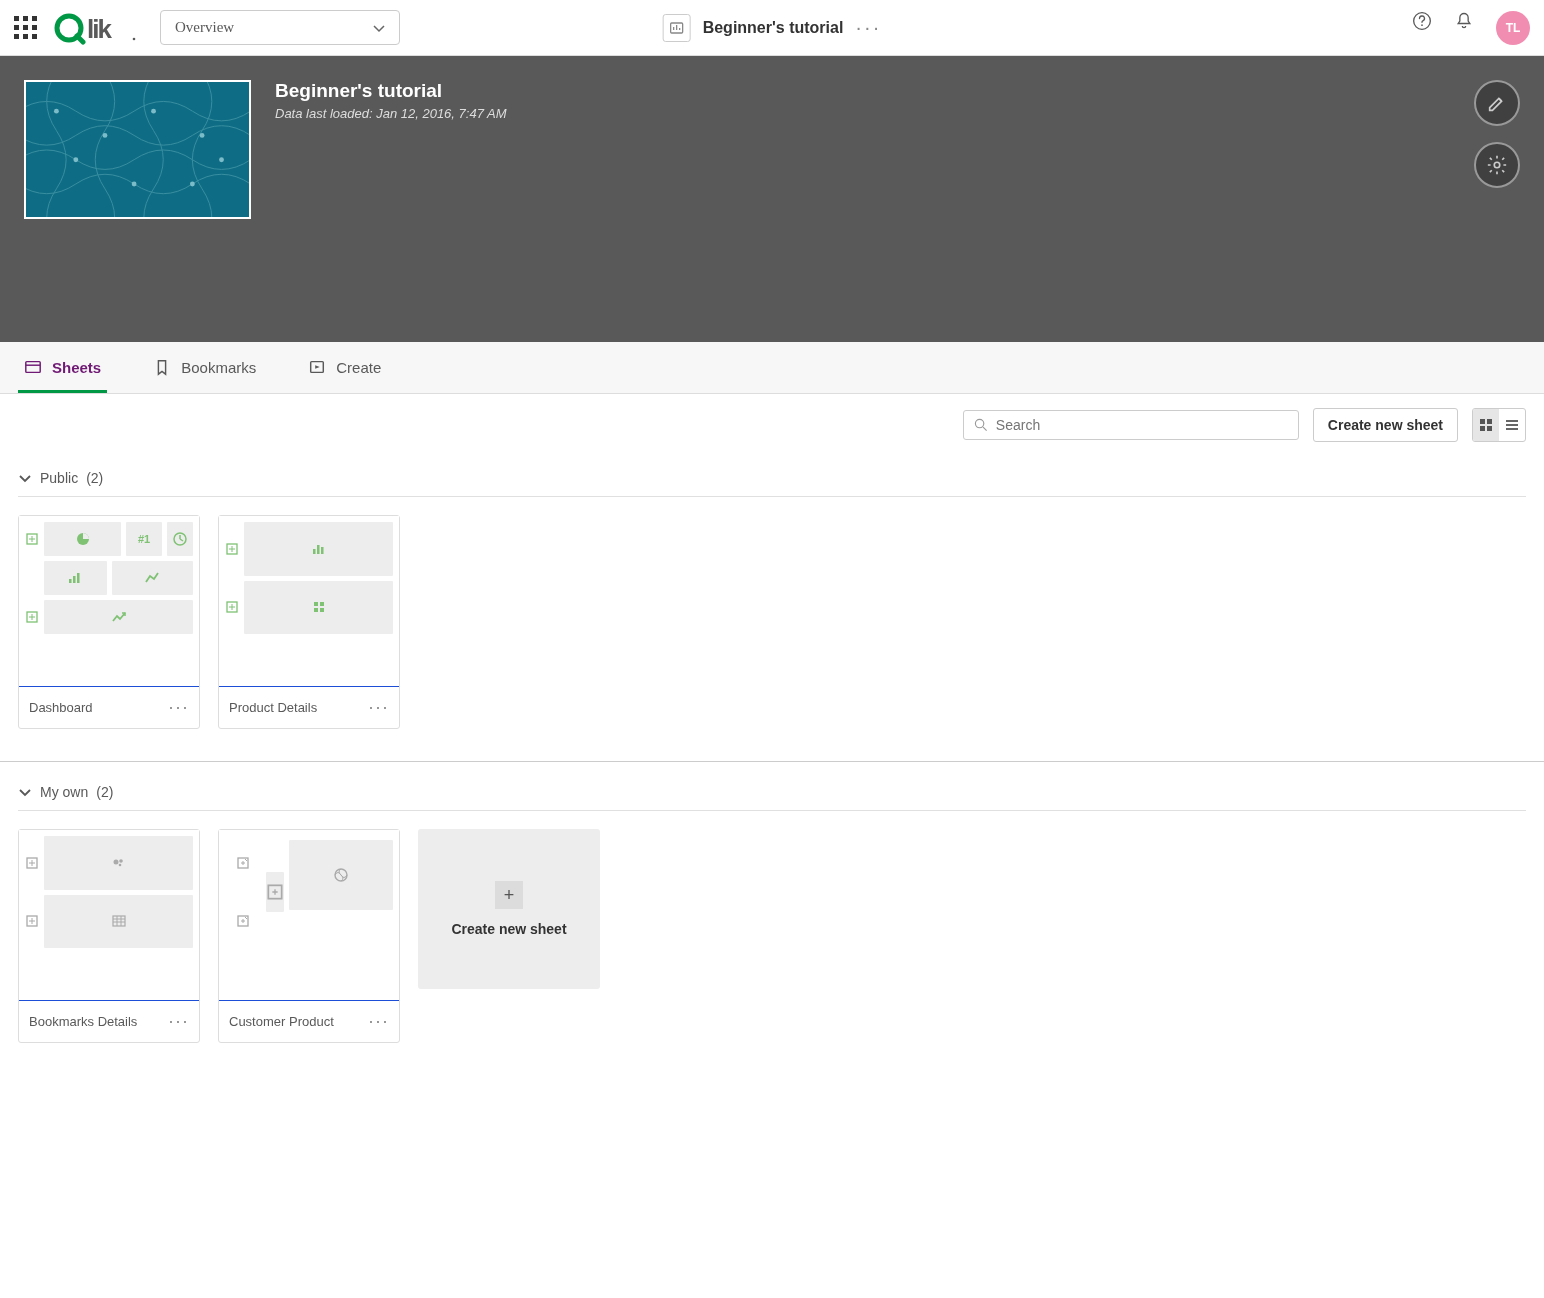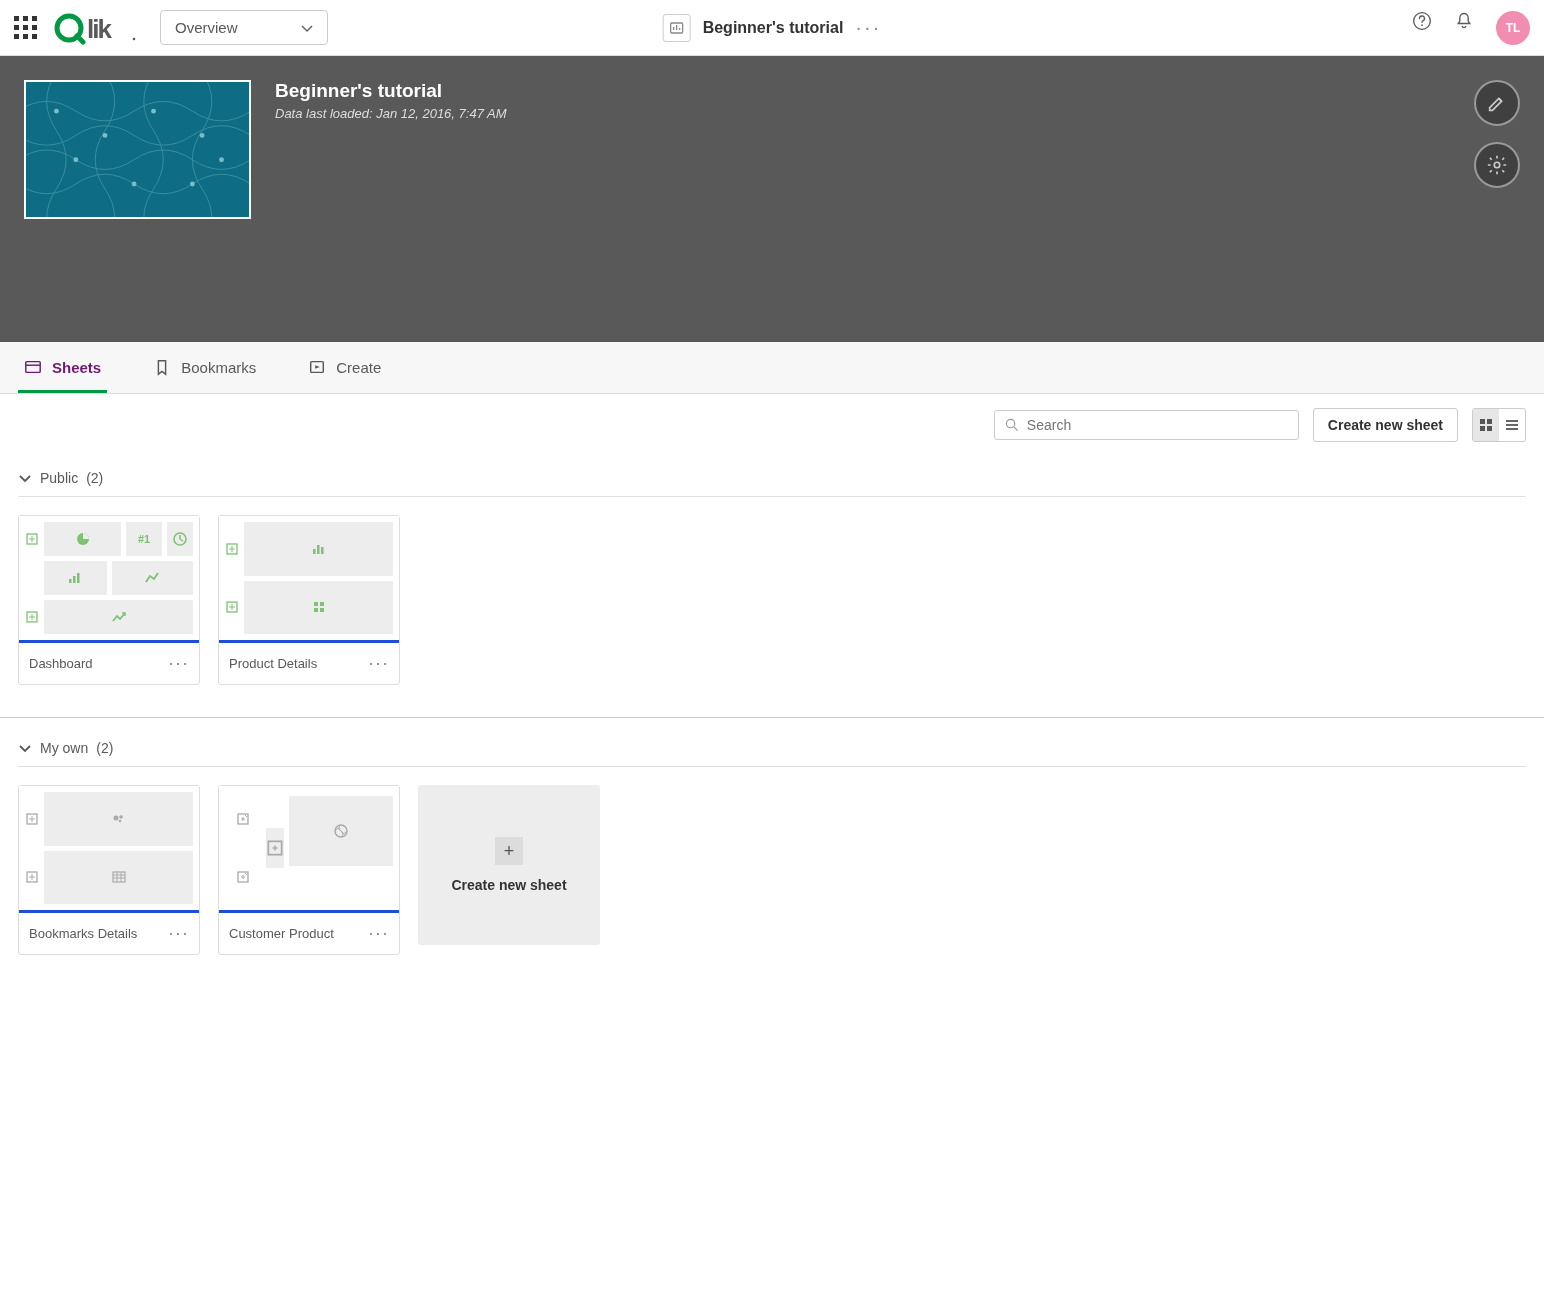--- a/index.html
+++ b/index.html
@@ -3,21 +3,21 @@
 <meta charset="utf-8">
 <style>
 * { box-sizing: border-box; margin: 0; padding: 0; }
 body { font-family: Arial, "Helvetica Neue", Helvetica, sans-serif; font-size: 14px; color: #333; background: #fff; }
 
 
 .topbar { display: flex; align-items: center; height: 56px; border-bottom: 1px solid #ddd; padding: 0 14px; gap: 16px; position: relative; }
 .apps-grid { width: 24px; height: 24px; display: grid; grid-template-columns: repeat(3,1fr); grid-template-rows: repeat(3,1fr); gap: 3px; cursor: pointer; }
 .apps-grid span { background: #333; width: 5px; height: 5px; }
 .qlik-logo { font-size: 30px; font-weight: 700; color: #0c4a6e; letter-spacing: -2px; cursor:pointer; display:flex; align-items:center; }
-.dropdown { display: flex; align-items: center; justify-content: space-between; border: 1px solid #ccc; border-radius: 4px; padding: 8px 14px; width: 168px; cursor: pointer; color:#595959; font-size:15px; }
+.dropdown { display: flex; align-items: center; justify-content: space-between; border: 1px solid #ccc; border-radius: 4px; padding: 8px 14px; width: 240px; cursor: pointer; color:#595959; font-size:15px;font-family:Liberation Serif, serif; }
 .dropdown svg { width:12px; height:12px; }
 .center-title { position: absolute; left: 50%; transform: translateX(-50%); display: flex; align-items: center; gap: 12px; }
 .center-title .icon-box { width:28px; height:28px; border:1px solid #ccc; border-radius:3px; display:flex; align-items:center; justify-content:center; color:#888; }
 .center-title .title-text { font-weight: 700; font-size: 16px; color:#333; }
 .center-title .dots { font-size: 20px; color: #888; letter-spacing: 2px; cursor:pointer; }
 .topbar-right { margin-left: auto; display: flex; align-items: flex-start; gap: 22px; }
 .topbar-right .icon { width: 20px; height: 20px; cursor: pointer; color:#595959; }
 .avatar { width: 34px; height: 34px; border-radius: 50%; background: #f28db2; color:#fff; display:flex; align-items:center; justify-content:center; font-size:12px; font-weight:600; cursor:pointer; }
 
 
@@ -31,21 +31,21 @@
 .circ-btn svg { width:22px; height:22px; }
 
 
 .tabs { display:flex; gap:40px; border-bottom:1px solid #ddd; padding: 0 18px; background:#f7f7f7; }
 .tab { display:flex; align-items:center; gap:10px; padding: 16px 6px 14px; cursor:pointer; color:#595959; font-size:15px; border-bottom:3px solid transparent; }
 .tab.active { border-bottom-color: #009845; color:#701a75; font-weight:600; }
 .tab svg { width:18px; height:18px; }
 
 
 .toolbar { display:flex; align-items:center; justify-content:flex-end; gap:14px; padding: 14px 18px; }
-.search { display:flex; align-items:center; border:1px solid #ccc; border-radius:3px; padding:6px 10px; width:305px; gap:8px; color:#999; }
+.search { display:flex; align-items:center; border:1px solid #ccc; border-radius:3px; padding:6px 10px; width:336px; gap:8px; color:#999; }
 .search input { border:none; outline:none; flex:1; font-size:14px; color:#595959; }
 .btn-outline { border:1px solid #ccc; border-radius:3px; padding:8px 14px; background:#fff; cursor:pointer; font-weight:600; color:#333; font-size:14px; }
 .view-toggle { display:flex; border:1px solid #ccc; border-radius:3px; overflow:hidden; }
 .view-toggle .v { width:26px; height:32px; display:flex; align-items:center; justify-content:center; cursor:pointer; color:#666; }
 .view-toggle .v.active { background:#e6e6e6; }
 
 
 .section { padding: 4px 18px 4px; }
 .section-header { display:flex; align-items:center; gap:8px; padding: 10px 0; cursor:pointer; color:#595959; font-size:14px; }
 .section-header svg { width:14px; height:14px; }
@@ -53,21 +53,21 @@
 .between-divider { height:1px; background:#ccc; margin: 18px 0 8px 0; }
 
 .cards { display:flex; gap:18px; flex-wrap:wrap; padding-bottom:10px;}
 .card { width:182px; border:1px solid #ddd; border-radius:3px; background:#fff; cursor:pointer; display:flex; flex-direction:column; }
 .card-preview { height:124px; background:#fff; padding:6px; display:flex; flex-direction:column; gap:5px; }
 .pv-row { display:flex; gap:5px; flex:1; }
 .pv-box { background:#ededed; border-radius:1px; display:flex; align-items:center; justify-content:center; color:#74b566; font-size:12px; }
 .pv-box svg { width:16px; height:16px; }
 .pv-narrow { width:14px; background:#fff; display:flex; align-items:center; justify-content:center; }
 .pv-narrow svg { width:12px; height:12px; color:#7fc274; }
-.card-footer { border-top:3px solid #1d4ed8; display:flex; align-items:center; justify-content:space-between; padding:10px 10px; font-size:13px; color:#595959; }
+.card-footer { border-top:1px solid #1d4ed8; display:flex; align-items:center; justify-content:space-between; padding:10px 10px; font-size:13px; color:#595959;margin-top:46px; }
 .card-footer .more { color:#888; cursor:pointer; font-size:18px; letter-spacing:1px; }
 
 .card-new { width:182px; height:160px; background:#ededed; border-radius:3px; display:flex; flex-direction:column; align-items:center; justify-content:center; gap:12px; cursor:pointer; color:#333; }
 .card-new .plus { width:28px; height:28px; background:#dcdcdc; display:flex; align-items:center; justify-content:center; font-size:18px; color:#555; }
 .card-new .label { font-weight:600; font-size:14px; }
 </style>
 </head>
 <body>
 
 <div class="topbar">

